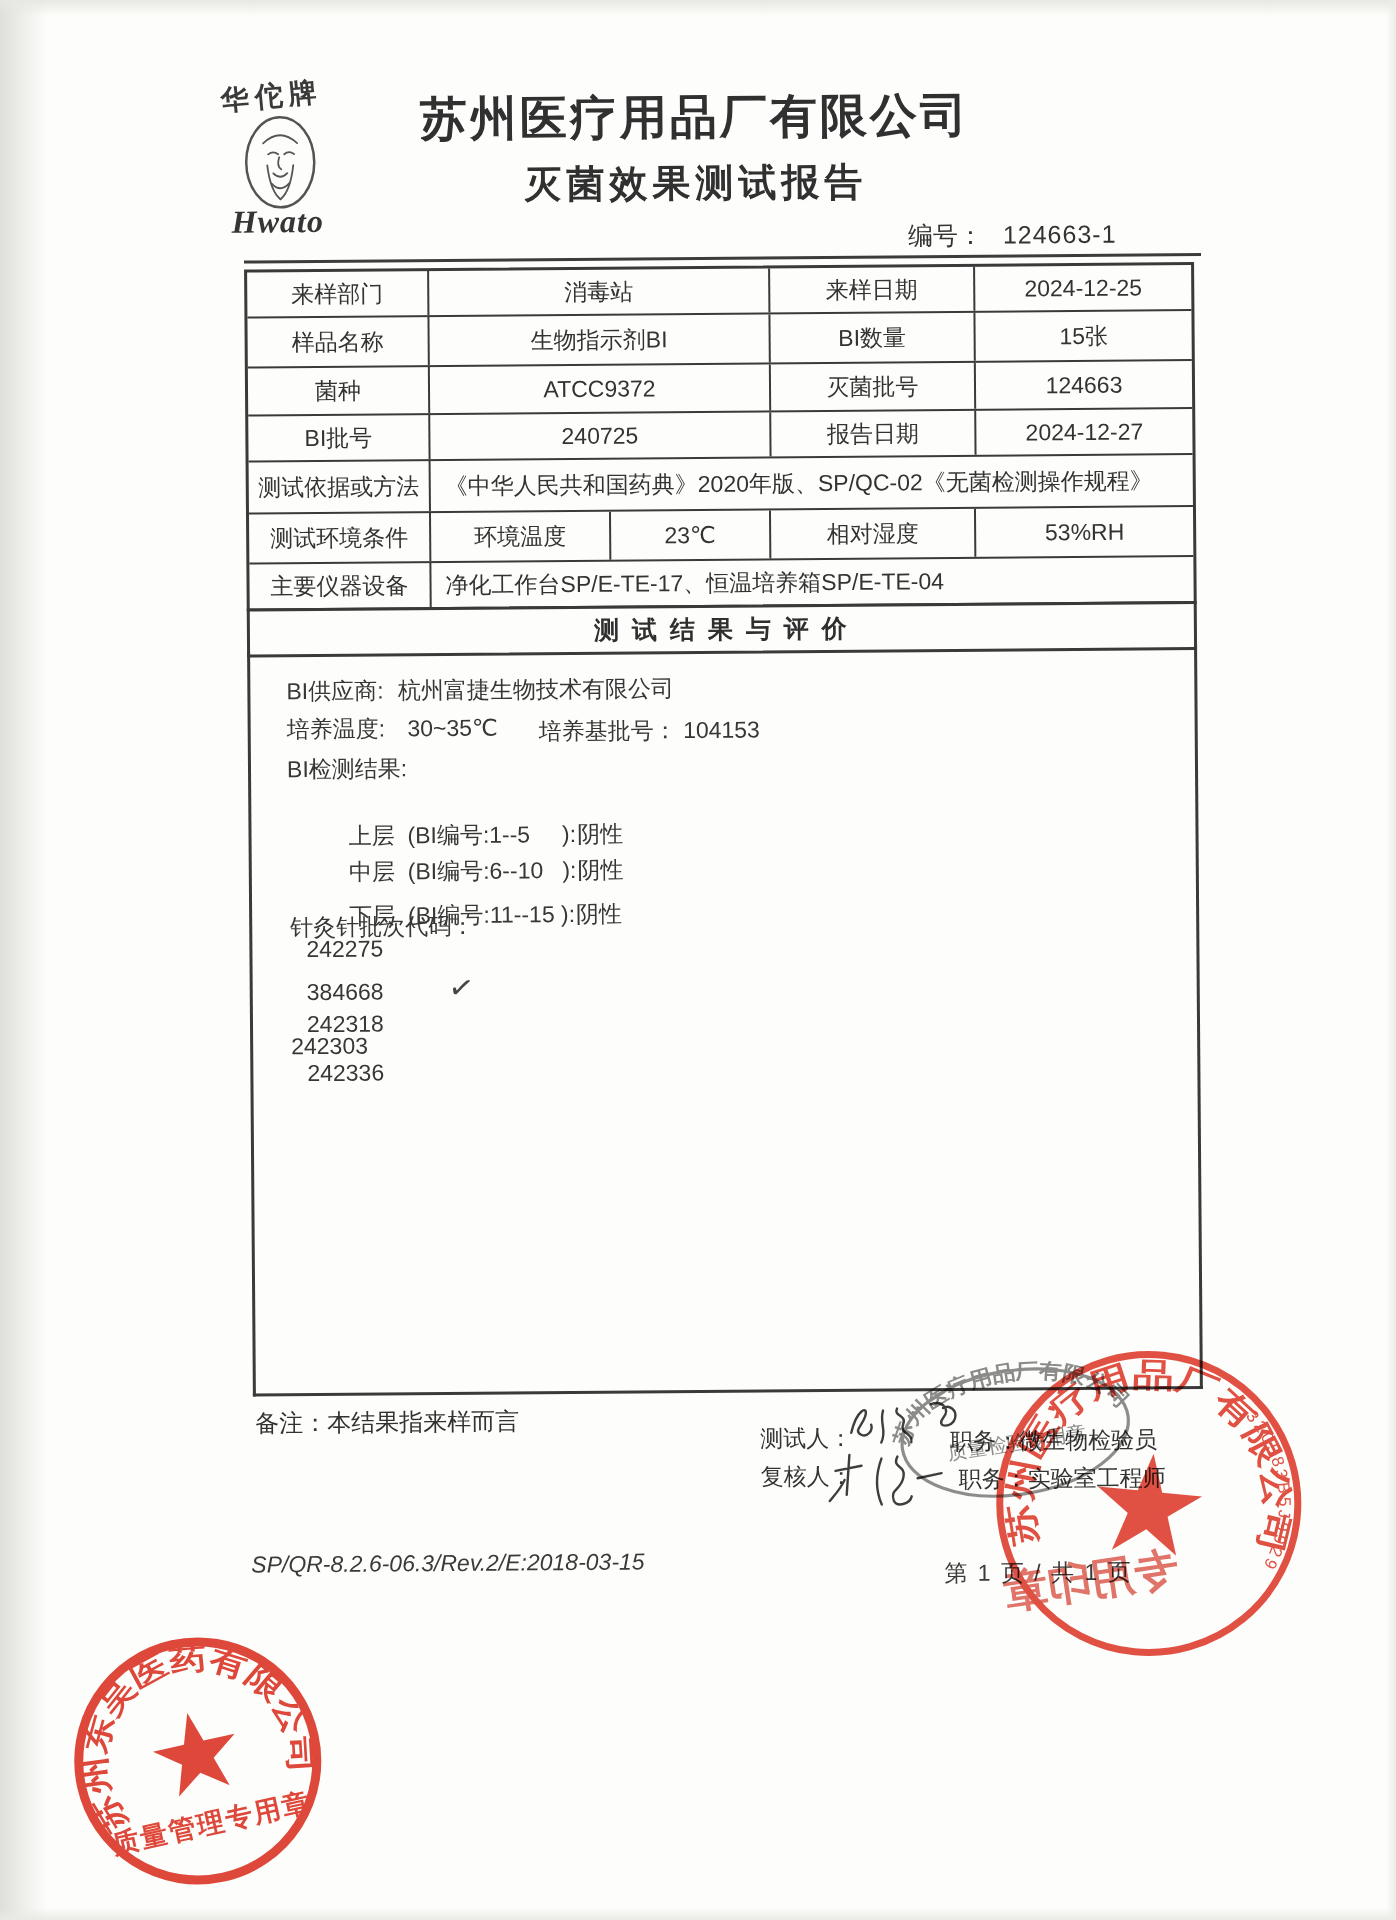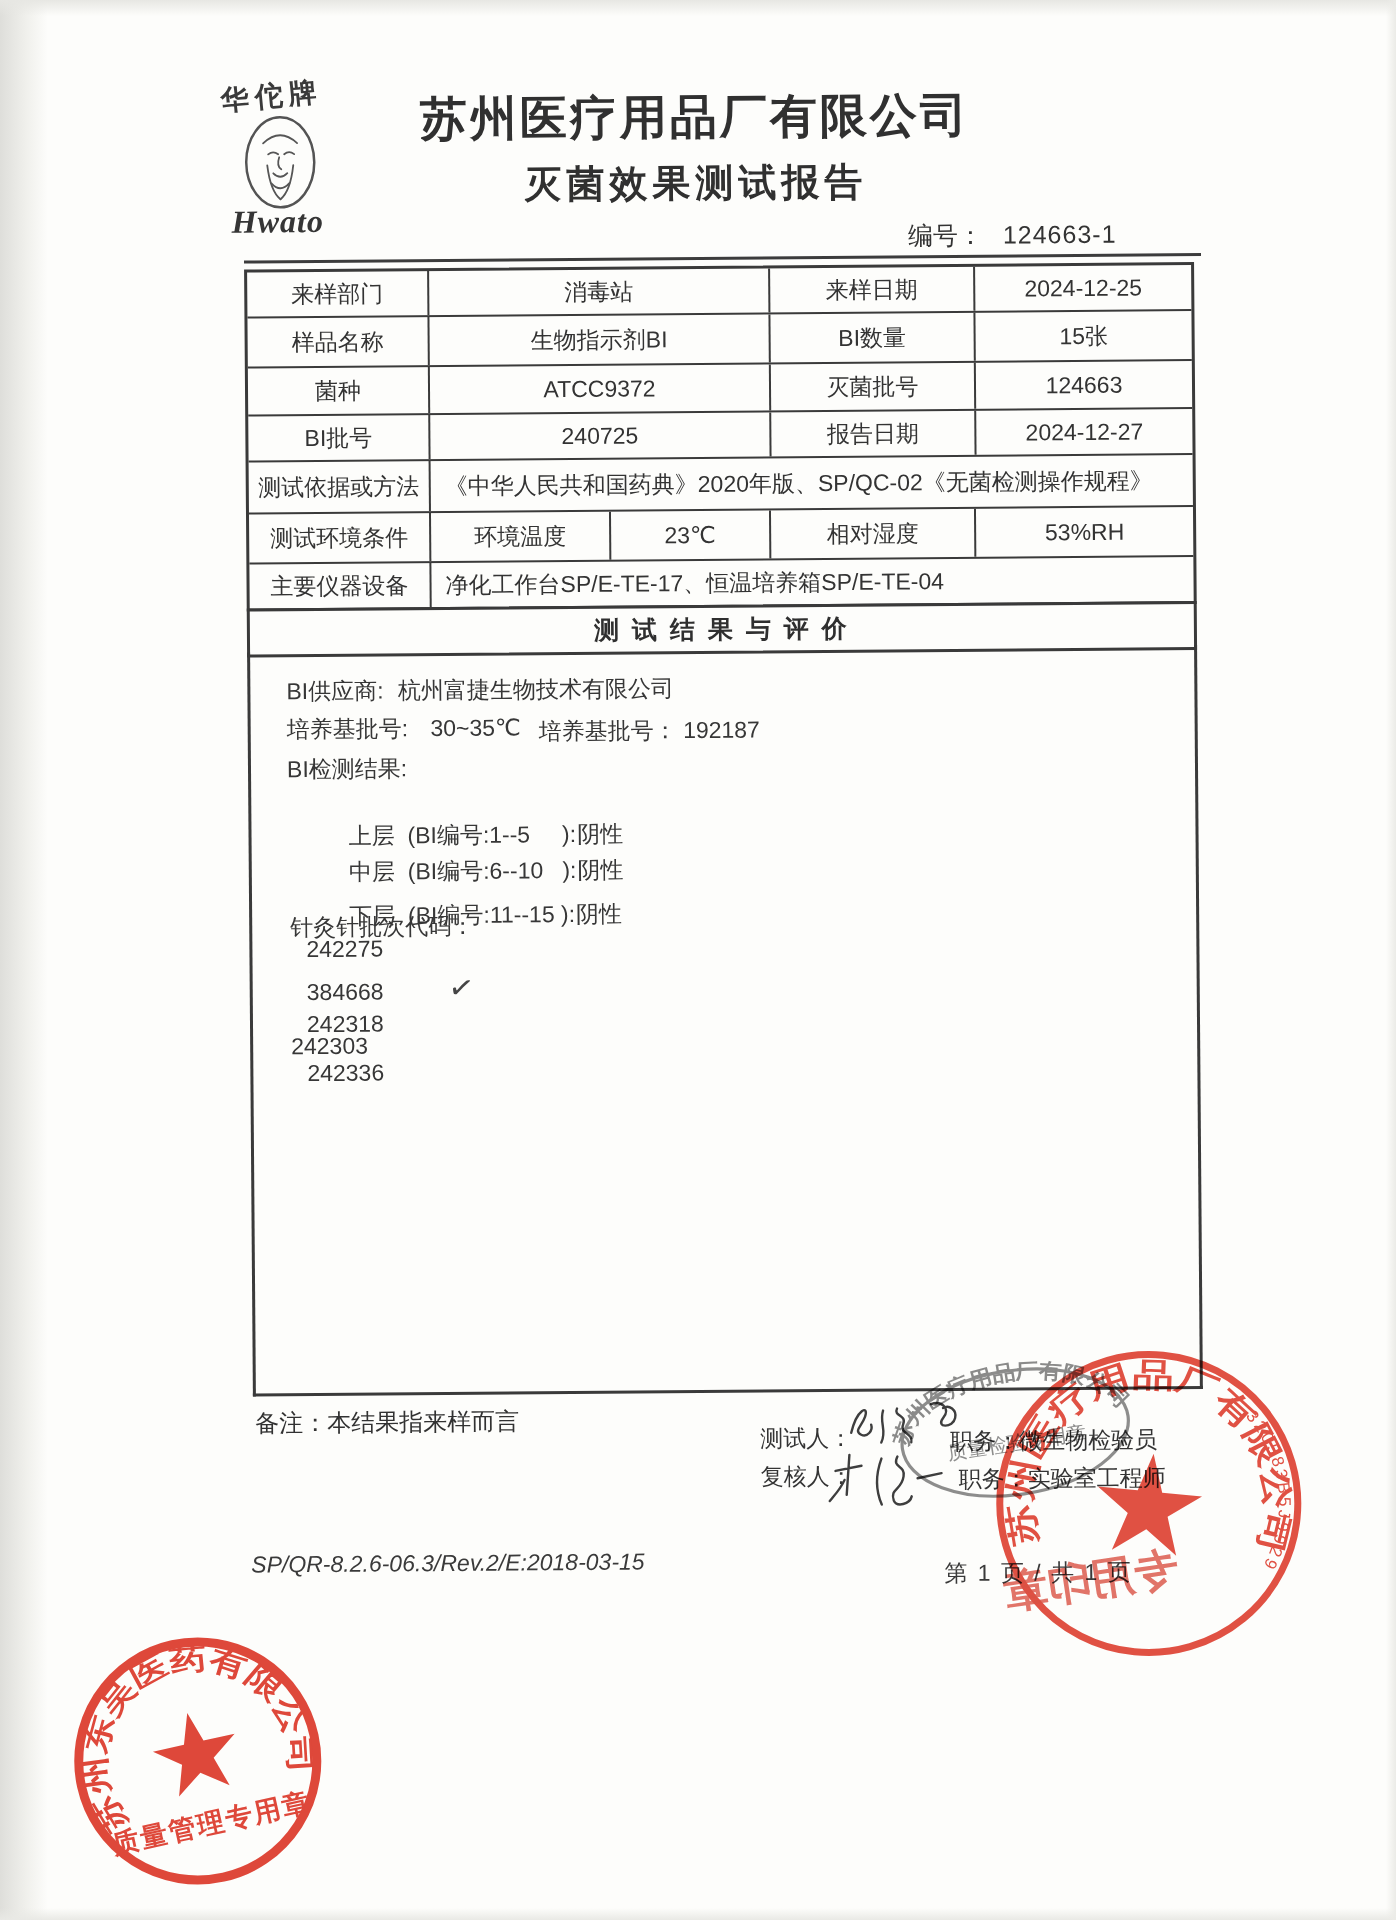--- a/index.html
+++ b/index.html
@@ -129,26 +129,26 @@
     </div>
 
     <div class="abs section-head">测 试 结 果 与 评 价</div>
 
     <div class="abs results-box">
       <div class="line" style="left:36px;top:24px;">
         <span>BI供应商:</span>
         <span style="margin-left:8px;">杭州富捷生物技术有限公司</span>
       </div>
       <div class="line" style="left:36px;top:62px;">
-        <span>培养基批号:</span>
+        <span>培养温度:</span>
         <span style="margin-left:16px;">30~35℃</span>
       </div>
       <div class="line" style="left:288px;top:66px;">
         <span>培养基批号：</span>
-        <span>192187</span>
+        <span>104153</span>
       </div>
       <div class="line" style="left:36px;top:102px;">BI检测结果:</div>
 
       <div class="line pre" style="left:46px;top:142px;">
         <span>上层  (BI编号:1--5     ):</span><span class="res-result">阴性</span>
       </div>
       <div class="line pre" style="left:46px;top:178px;">
         <span>中层  (BI编号:6--10   ):</span><span class="res-result">阴性</span>
       </div>
       <div class="line pre" style="left:46px;top:222px;">

